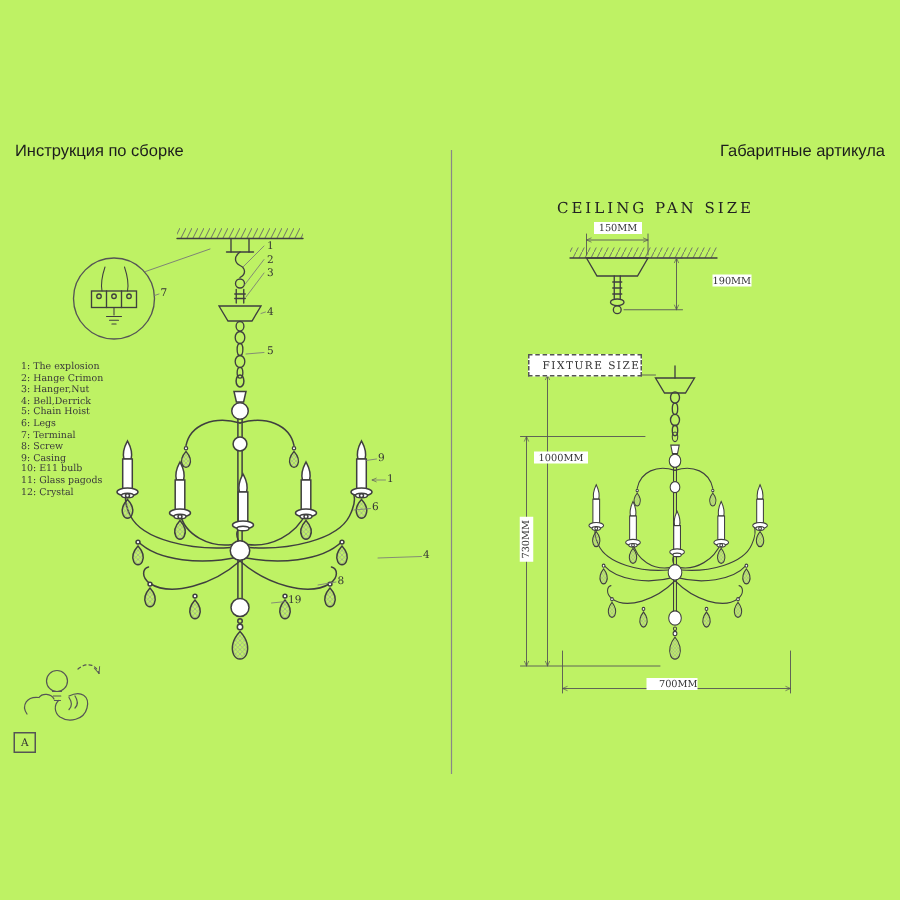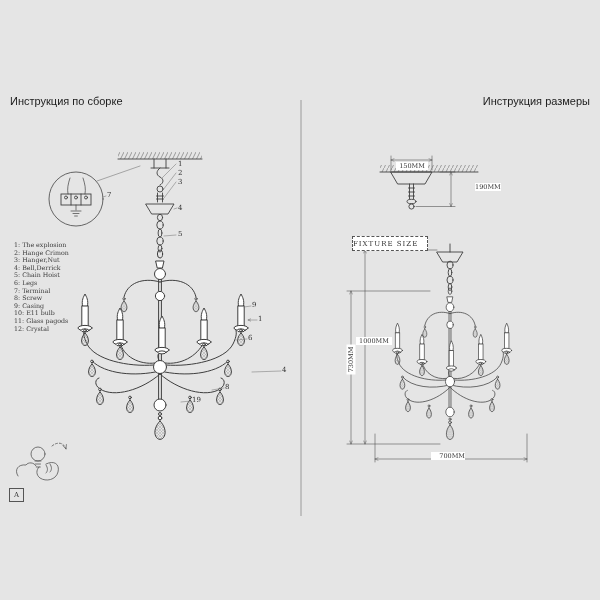--- a/index.html
+++ b/index.html
@@ -1,27 +1,27 @@
 <!DOCTYPE html>
 <html><head>
 <meta charset="utf-8">
 <style>
   html,body{margin:0;padding:0;background:#fff;}
-  .page{position:relative;width:600px;height:600px;background:#e5e5e5;overflow:hidden;
+  .page{position:relative;width:600px;height:600px;background:#bef264;overflow:hidden;
         font-family:"Liberation Sans",sans-serif;}
   .abs{position:absolute;}
   .hdr{font-size:11px;color:#1c1c1c;white-space:nowrap;}
   .footer{font-size:11px;color:#1c1c1c;text-align:center;}
   .cadtitle{font-family:"DejaVu Serif",serif;font-size:10px;letter-spacing:2px;color:#222;
             text-align:center;white-space:nowrap;}
   .dim{font-family:"DejaVu Serif",serif;font-size:6.5px;color:#333;white-space:nowrap;
        background:#fff;text-align:center;line-height:8px;}
   .callout{font-family:"DejaVu Serif",serif;font-size:7px;color:#333;white-space:nowrap;line-height:7px;}
   .parts div{font-family:"DejaVu Serif",serif;font-size:6.3px;line-height:7.6px;color:#3a3a3a;white-space:nowrap;}
-  .fixbox{border:1px dashed #555;display:flex;align-items:center;justify-content:flex-start;
+  .fixbox{border:1px dashed #555;display:flex;align-items:center;justify-content:flex-end;
           font-family:"DejaVu Serif",serif;font-size:7px;letter-spacing:1px;color:#333;background:#fff;}
   .rot{transform:rotate(-90deg);}
   .abox{font-family:"DejaVu Serif",serif;font-size:7px;color:#333;display:flex;
         align-items:center;justify-content:center;border:0.8px solid #555;}
 </style>
 </head>
 <body>
 
 <div class="page">
 
@@ -197,31 +197,32 @@
         <line x1="365" y1="250" x2="365" y2="444" marker-start="url(#arr)" marker-end="url(#arr)"></line>
         <line x1="351" y1="291" x2="351" y2="444" marker-start="url(#arr)" marker-end="url(#arr)"></line>
         <line x1="375" y1="434" x2="375" y2="462"></line>
         <line x1="527" y1="434" x2="527" y2="462"></line>
         <line x1="375" y1="459" x2="527" y2="459" marker-start="url(#arr)" marker-end="url(#arr)"></line>
       </g>
     </g>
   </svg>
 
   <div class="abs hdr" style="left:10px;top:95px;">Инструкция по сборке</div>
-  <div class="abs hdr" style="right:10px;top:95px;text-align:right;">Инструкция размеры</div>
-
-
-  <div class="abs dim" style="left:396px;top:162px;width:32px;">150MM</div>
+  <div class="abs hdr" style="right:10px;top:95px;text-align:right;">Габаритные артикула</div>
+
+  <div class="abs cadtitle" style="left:352px;top:134px;width:170px;">CEILING PAN SIZE</div>
+
+  <div class="abs dim" style="left:396px;top:148px;width:32px;">150MM</div>
   <div class="abs dim" style="left:455px;top:183px;margin-left:20px;">190MM</div>
 
   <div class="abs fixbox" style="left:352px;top:236px;width:74px;height:13px;">
     <span>FIXTURE SIZE</span>
   </div>
 
-  <div class="abs dim" style="left:356px;top:301px;width:36px;margin-top:36px;">1000MM</div>
+  <div class="abs dim" style="left:356px;top:301px;width:36px;">1000MM</div>
   <div class="abs dim rot" style="left:336px;top:355px;width:30px;height:9px;">730MM</div>
   <div class="abs dim" style="left:431px;top:452px;width:34px;text-align:right;">700MM</div>
 
   <div class="abs parts" style="left:14px;top:241px;">
     <div>1: The explosion</div>
     <div>2: Hange Crimon</div>
     <div>3: Hanger,Nut</div>
     <div>4: Bell,Derrick</div>
     <div>5: Chain Hoist</div>
     <div>6: Legs</div>

